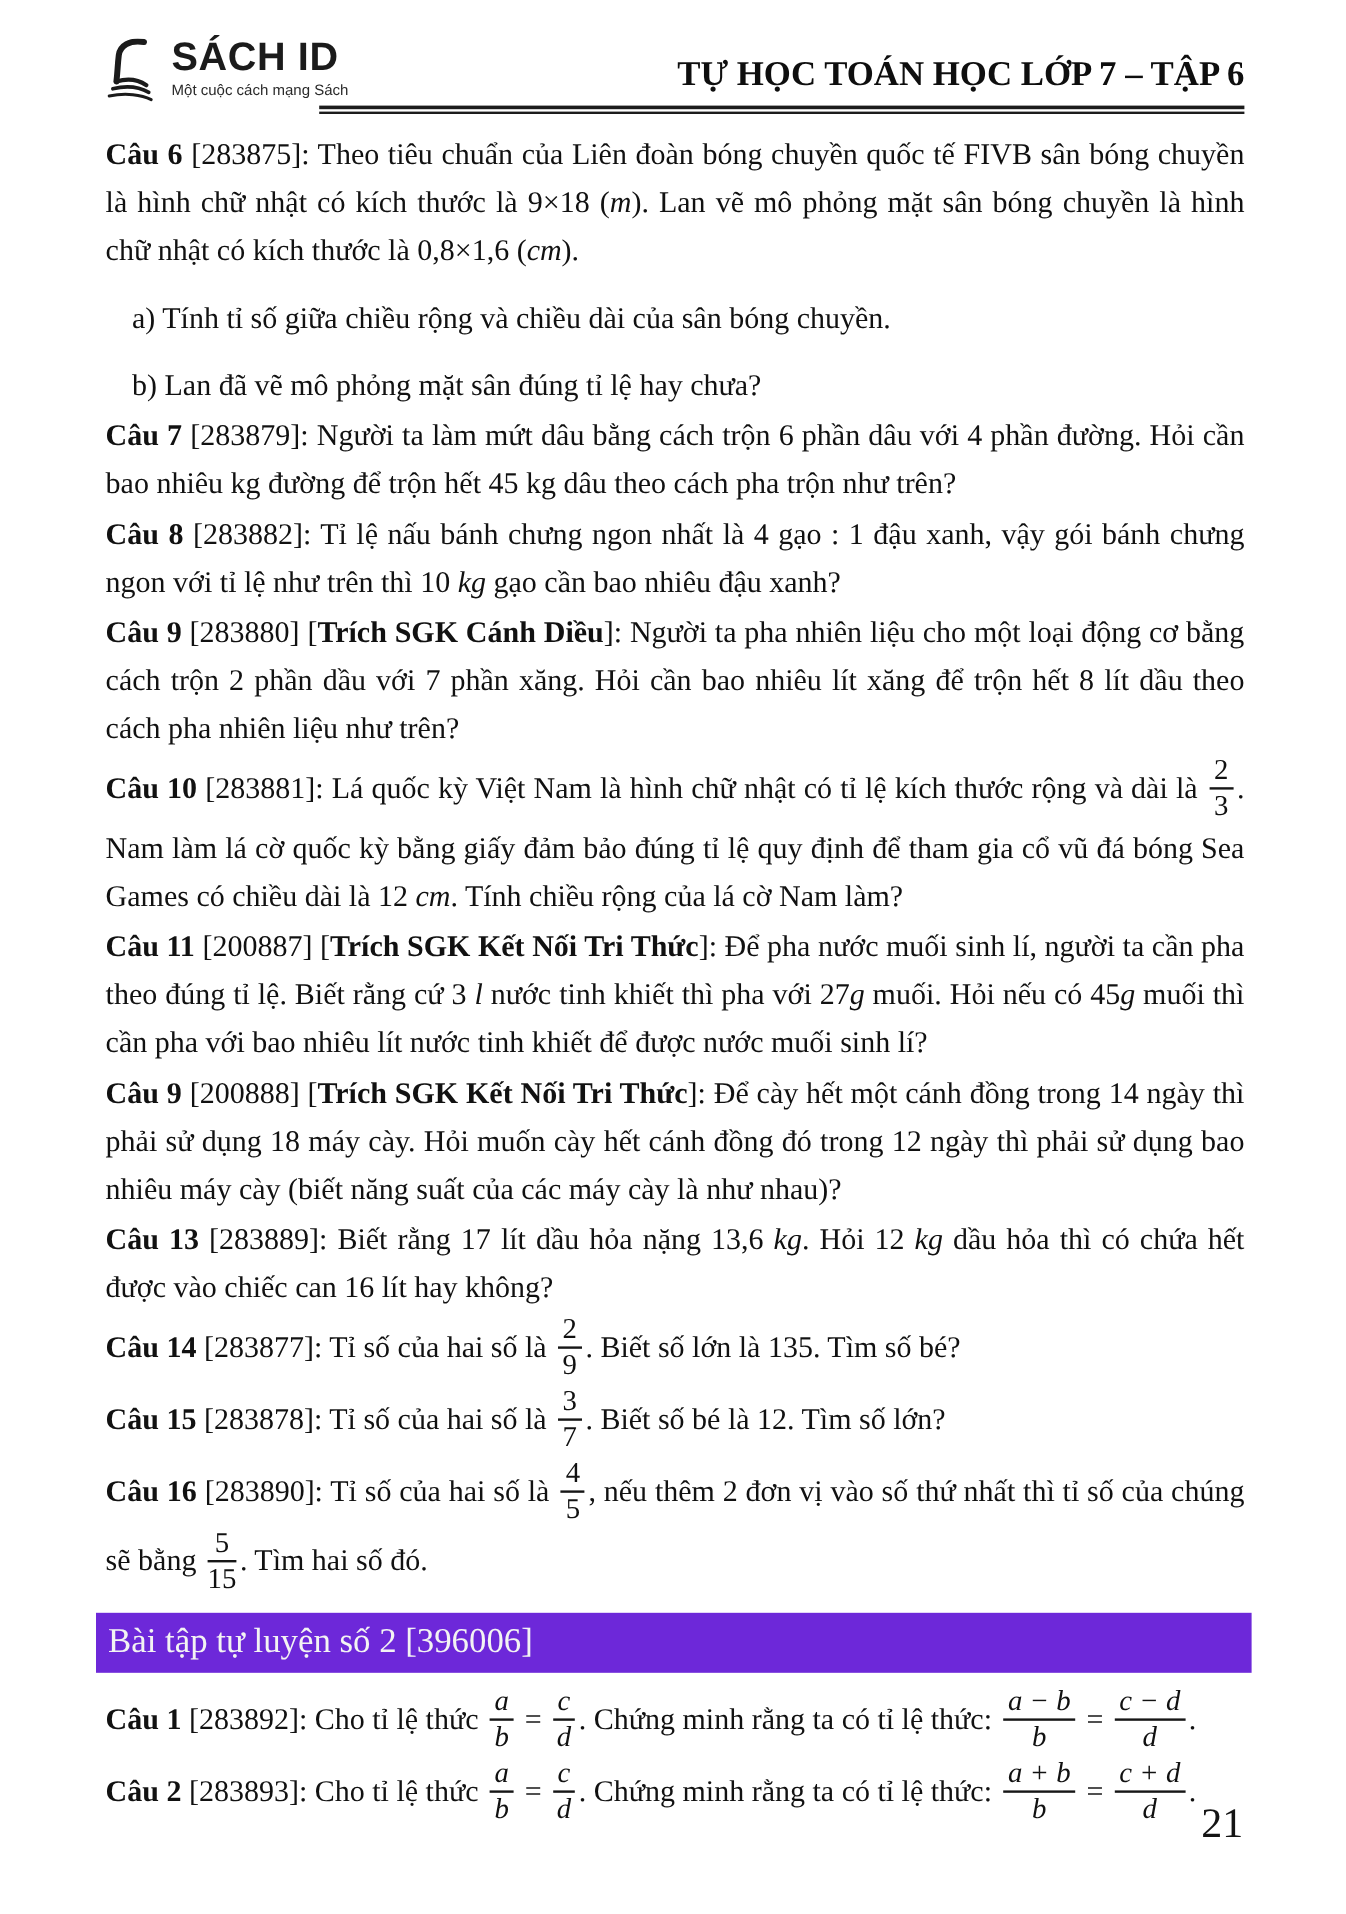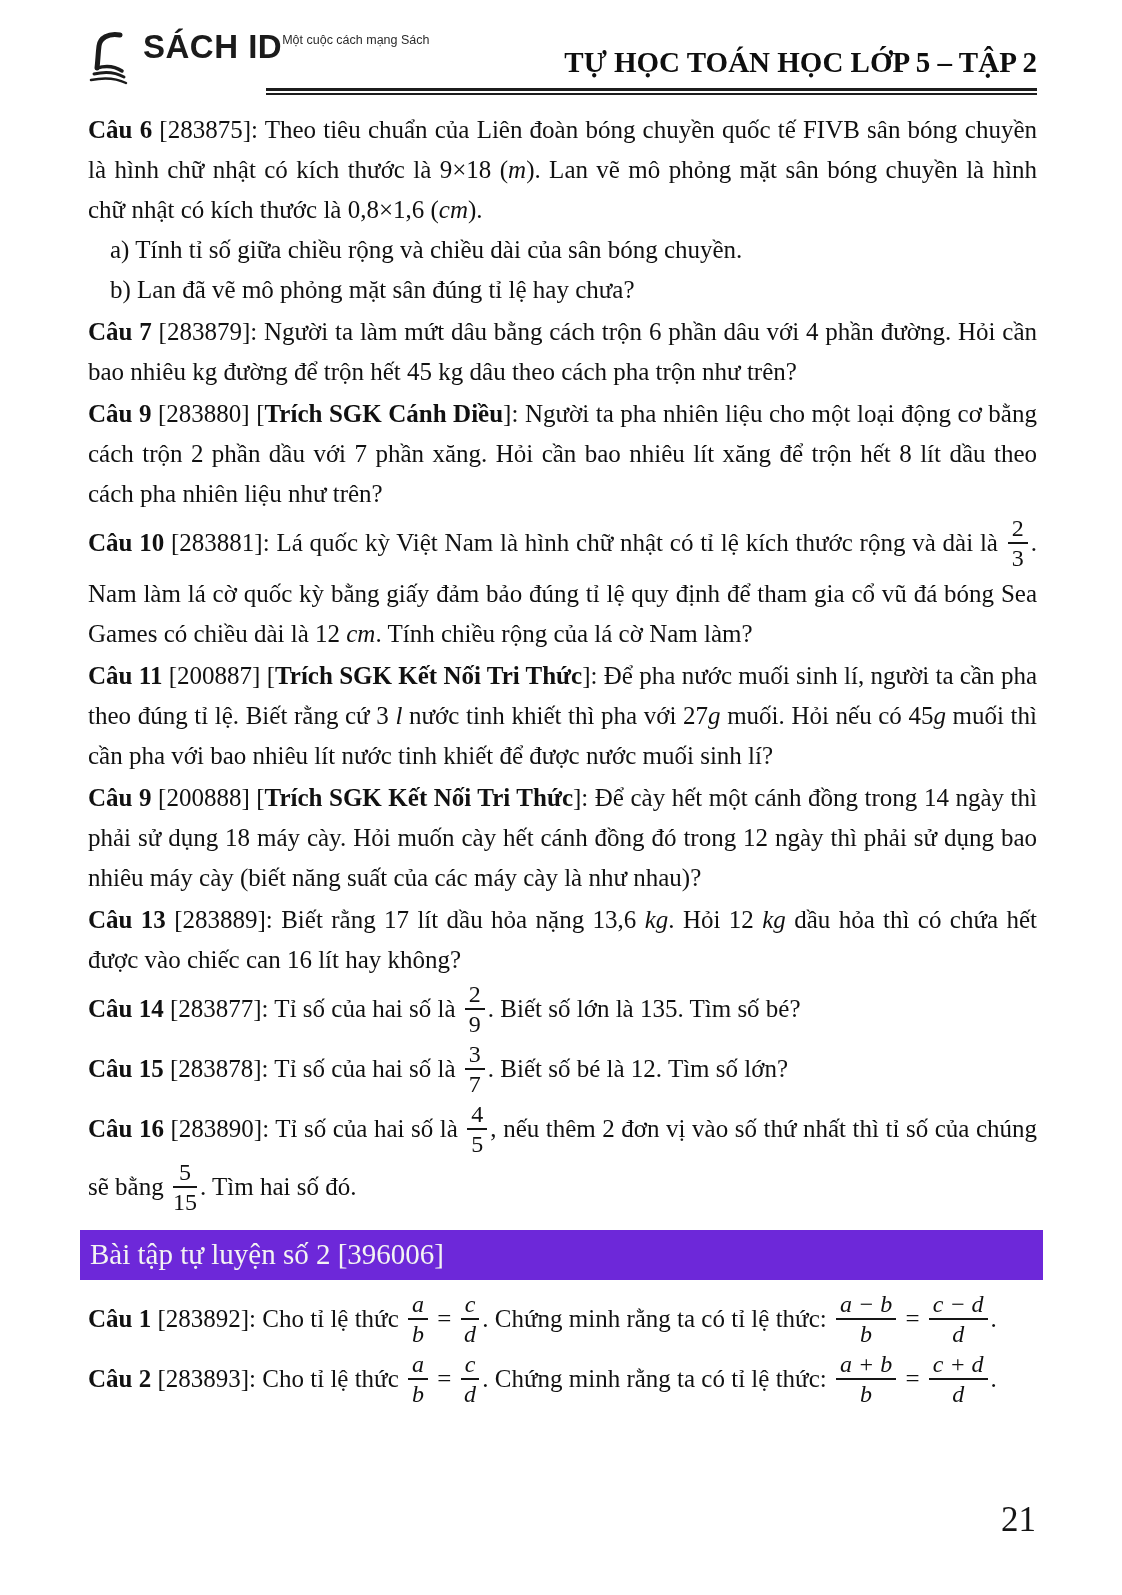--- a/index.html
+++ b/index.html
@@ -4,31 +4,31 @@
 <style>
   * { margin:0; padding:0; box-sizing:border-box; }
   html,body { background:#ffffff; }
   body { width:1122px; height:1595px; font-family:"Liberation Serif", serif; color:#111; }
   .page { position:relative; width:1122px; height:1595px; background:#fff; overflow:hidden; }
 
   
   .hdr { position:relative; height:72px; margin:28px 85px 0 88px; }
   .logo { position:absolute; left:0; top:2px; display:flex; align-items:flex-start; gap:5px; }
   .logo-icon { flex:0 0 auto; margin-top:2px; }
-  .logo-txt-wrap { display:flex; }
+  .logo-txt-wrap { display:flex; flex-direction:column; }
   .logo-text { font-family:"Liberation Sans", sans-serif; font-weight:bold; font-size:33px; letter-spacing:0.5px; line-height:1.05; color:#1b1b1b; }
   .logo-tagline { font-family:"Liberation Sans", sans-serif; font-size:12.5px; color:#2a2a2a; margin-top:3px; white-space:nowrap;text-align:center; }
   .hdr-title { position:absolute; right:0; top:18px; font-weight:bold; font-size:29px; color:#0e0e0e; white-space:nowrap; }
   .hdr-rule { position:absolute; left:178px; right:0; top:60px; height:7px;
               border-top:3px solid #1c1c1c; border-bottom:2px solid #1c1c1c; }
 
   
   .content { margin:10px 85px 0 88px; font-size:25px; line-height:40px; text-align:justify; }
   .para { margin-top:2px; }
-  .para.sub { padding-left:22px; margin-top:0; }
+  .para.sub { padding-left:22px; margin-top:16px; }
   .bold { font-weight:bold; }
   .it { font-style:italic; }
 
   
   .frac { display:inline-flex; flex-direction:column; vertical-align:middle; text-align:center;
           font-size:24px; line-height:28px; margin:0 3px; position:relative; top:-2px; }
   .frac .num { border-bottom:2px solid #161616; padding:0 4px 0; }
   .frac .den { padding-top:0; }
   .frac.it { font-style:italic; }
 
@@ -49,29 +49,30 @@
         <path d="M32 3 C20 1 12 6 11 14 C10 22 10 28 9 36" fill="none" stroke="#1b1b1b" stroke-width="5" stroke-linecap="round"></path>
         <path d="M9 36 C19 33 28 35 34 39" fill="none" stroke="#1b1b1b" stroke-width="3.5" stroke-linecap="round"></path>
         <path d="M6 42 C18 39 29 41 36 45" fill="none" stroke="#1b1b1b" stroke-width="3" stroke-linecap="round"></path>
         <path d="M3 48 C17 45 30 47 38 51" fill="none" stroke="#1b1b1b" stroke-width="2.5" stroke-linecap="round"></path>
       </svg>
       <div class="logo-txt-wrap">
         <div class="logo-text">SÁCH ID</div>
         <div class="logo-tagline">Một cuộc cách mạng Sách</div>
       </div>
     </div>
-    <div class="hdr-title">TỰ HỌC TOÁN HỌC LỚP 5 – TẬP 2</div>
+    <div class="hdr-title">TỰ HỌC TOÁN HỌC LỚP 7 – TẬP 6</div>
     <div class="hdr-rule"></div>
   </div>
 
   <main class="content" id="content">
       <p class="para"><span class="bold">Câu 6 </span><span class="">[283875]: Theo tiêu chuẩn của Liên đoàn bóng chuyền quốc tế FIVB sân bóng chuyền là hình chữ nhật có kích thước là 9×18 (</span><span class="it">m</span><span class="">). Lan vẽ mô phỏng mặt sân bóng chuyền là hình chữ nhật có kích thước là 0,8×1,6 (</span><span class="it">cm</span><span class="">).</span></p>
       <p class="para sub"><span class="">a) Tính tỉ số giữa chiều rộng và chiều dài của sân bóng chuyền.</span></p>
       <p class="para sub"><span class="">b) Lan đã vẽ mô phỏng mặt sân đúng tỉ lệ hay chưa?</span></p>
       <p class="para"><span class="bold">Câu 7 </span><span class="">[283879]: Người ta làm mứt dâu bằng cách trộn 6 phần dâu với 4 phần đường. Hỏi cần bao nhiêu kg đường để trộn hết 45 kg dâu theo cách pha trộn như trên?</span></p>
+      <p class="para"><span class="bold">Câu 8 </span><span class="">[283882]: Tỉ lệ nấu bánh chưng ngon nhất là 4 gạo : 1 đậu xanh, vậy gói bánh chưng ngon với tỉ lệ như trên thì 10 </span><span class="it">kg</span><span class=""> gạo cần bao nhiêu đậu xanh?</span></p>
       <p class="para"><span class="bold">Câu 9 </span><span class="">[283880] [</span><span class="bold">Trích SGK Cánh Diều</span><span class="">]: Người ta pha nhiên liệu cho một loại động cơ bằng cách trộn 2 phần dầu với 7 phần xăng. Hỏi cần bao nhiêu lít xăng để trộn hết 8 lít dầu theo cách pha nhiên liệu như trên?</span></p>
       <p class="para"><span class="bold">Câu 10 </span><span class="">[283881]: Lá quốc kỳ Việt Nam là hình chữ nhật có tỉ lệ kích thước rộng và dài là </span><span class="frac">
           <span class="num">2</span>
           <span class="den">3</span>
         </span><span class="">. Nam làm lá cờ quốc kỳ bằng giấy đảm bảo đúng tỉ lệ quy định để tham gia cổ vũ đá bóng Sea Games có chiều dài là 12 </span><span class="it">cm</span><span class="">. Tính chiều rộng của lá cờ Nam làm?</span></p>
       <p class="para"><span class="bold">Câu 11 </span><span class="">[200887] [</span><span class="bold">Trích SGK Kết Nối Tri Thức</span><span class="">]: Để pha nước muối sinh lí, người ta cần pha theo đúng tỉ lệ. Biết rằng cứ 3 </span><span class="it">l</span><span class=""> nước tinh khiết thì pha với 27</span><span class="it">g</span><span class=""> muối. Hỏi nếu có 45</span><span class="it">g</span><span class=""> muối thì cần pha với bao nhiêu lít nước tinh khiết để được nước muối sinh lí?</span></p>
       <p class="para"><span class="bold">Câu 9 </span><span class="">[200888] [</span><span class="bold">Trích SGK Kết Nối Tri Thức</span><span class="">]: Để cày hết một cánh đồng trong 14 ngày thì phải sử dụng 18 máy cày. Hỏi muốn cày hết cánh đồng đó trong 12 ngày thì phải sử dụng bao nhiêu máy cày (biết năng suất của các máy cày là như nhau)?</span></p>
       <p class="para"><span class="bold">Câu 13 </span><span class="">[283889]: Biết rằng 17 lít dầu hỏa nặng 13,6 </span><span class="it">kg</span><span class="">. Hỏi 12 </span><span class="it">kg</span><span class=""> dầu hỏa thì có chứa hết được vào chiếc can 16 lít hay không?</span></p>
       <p class="para"><span class="bold">Câu 14 </span><span class="">[283877]: Tỉ số của hai số là </span><span class="frac">
           <span class="num">2</span>

